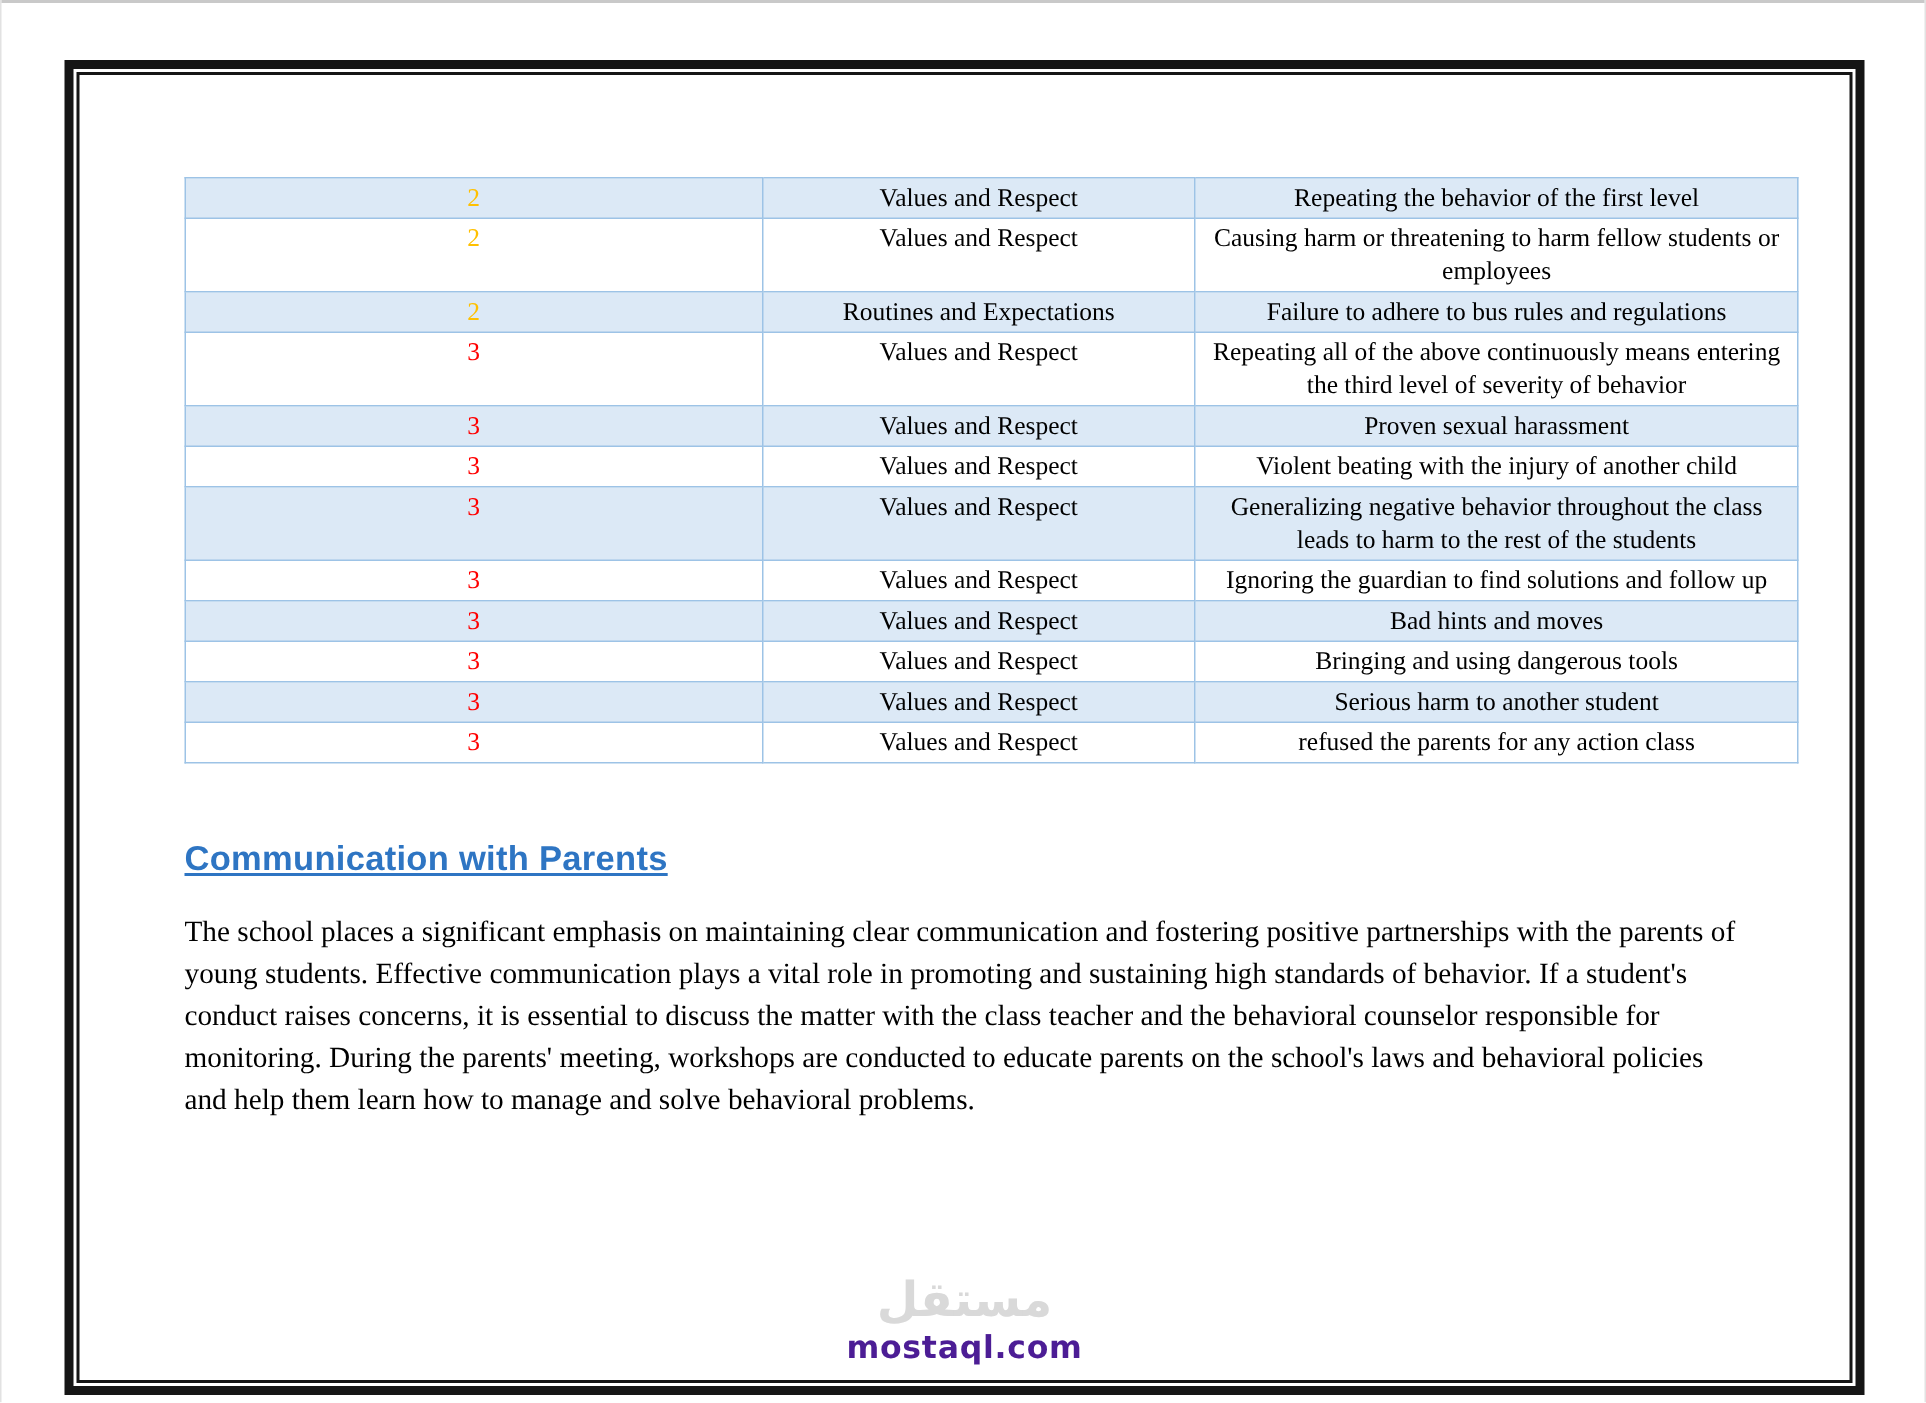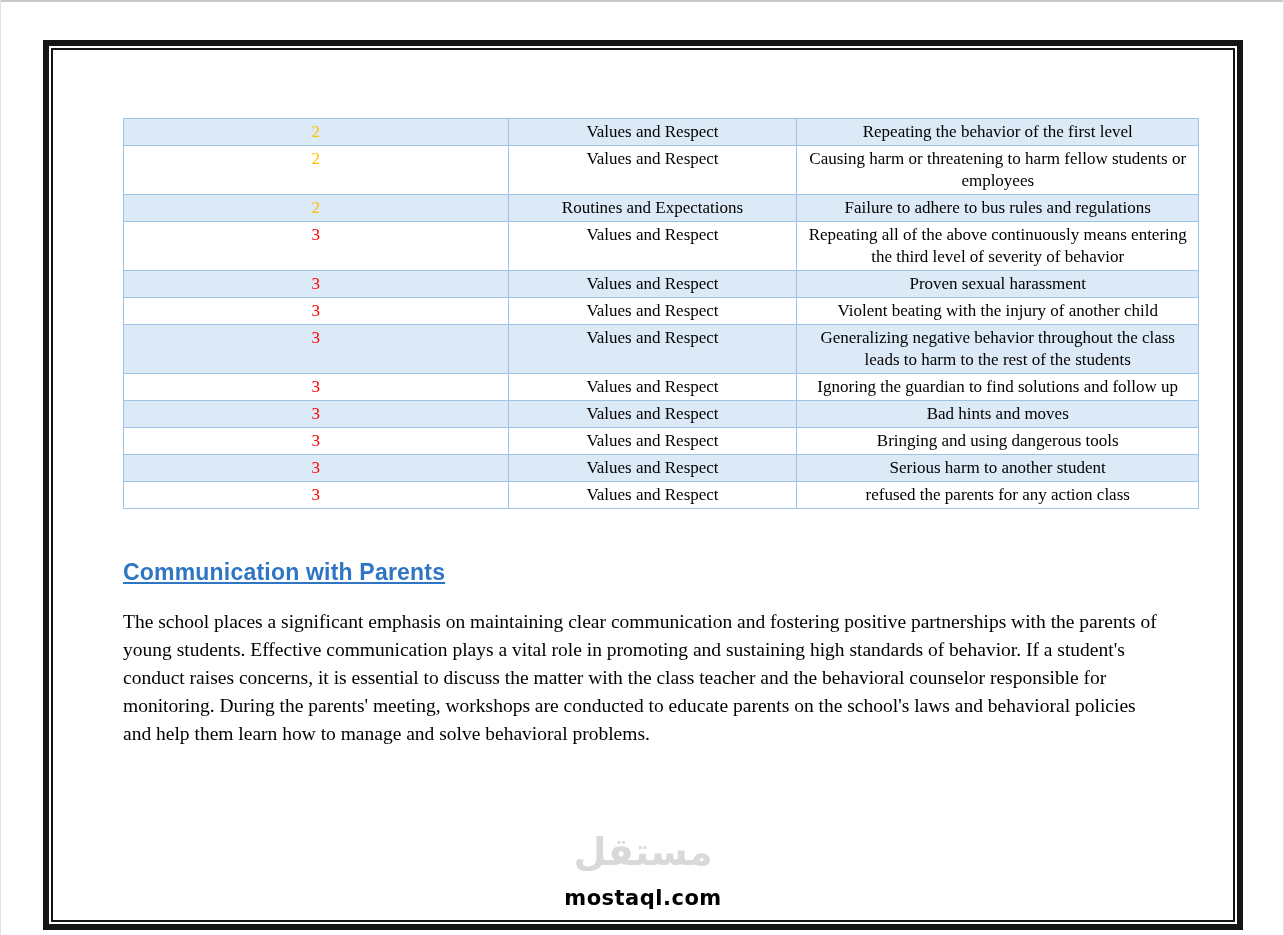--- a/index.html
+++ b/index.html
@@ -96,33 +96,33 @@
     position: absolute;
     left: 50%;
     bottom: 10px;
     transform: translateX(-50%);
     text-align: center;
     user-select: none;
     pointer-events: none;
   }
   .wm-arabic {
     font-family: "DejaVu Sans", sans-serif;
-    font-size: 38px;
+    font-size: 32px;
     font-weight: bold;
     color: #d9d9d9;
     line-height: 1.1;
     direction: rtl;
   }
   .wm-domain {
     font-family: "DejaVu Sans", sans-serif;
     font-size: 21px;
     font-weight: bold;
-    color: #000000;
+    color: #4c1d95;
     letter-spacing: 0.5px;
-    margin-top: 12px;
+    margin-top: 2px;
   }
 </style>
 </head>
 <body>
 
 <div class="screen">
   <div class="top-edge"></div>
 
   <div class="page-frame">
     <div class="page-frame-inner">

